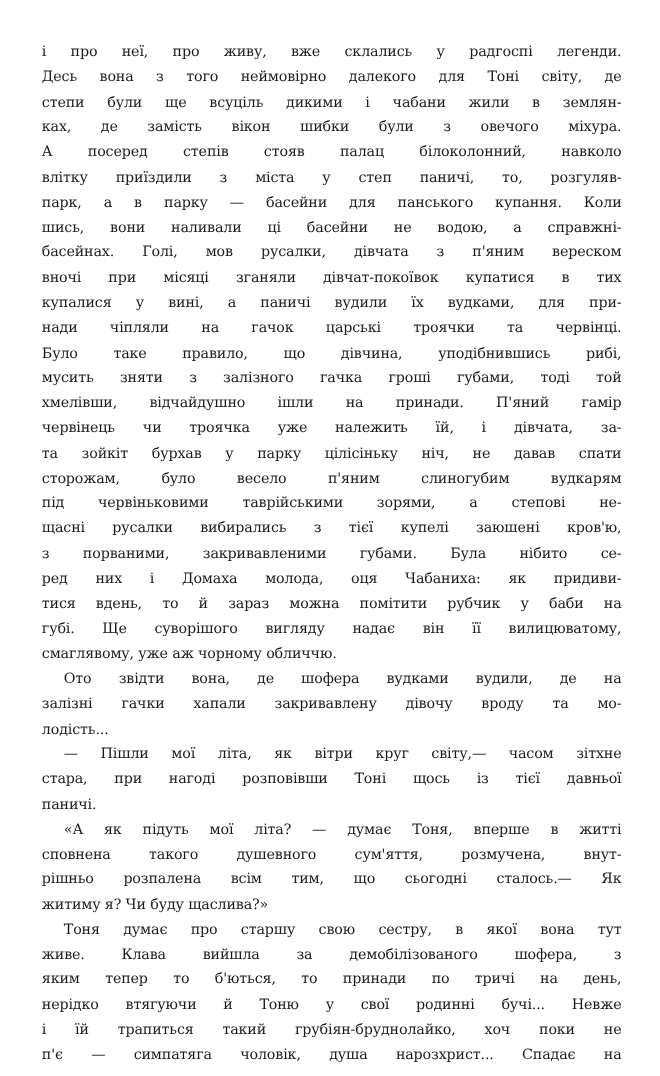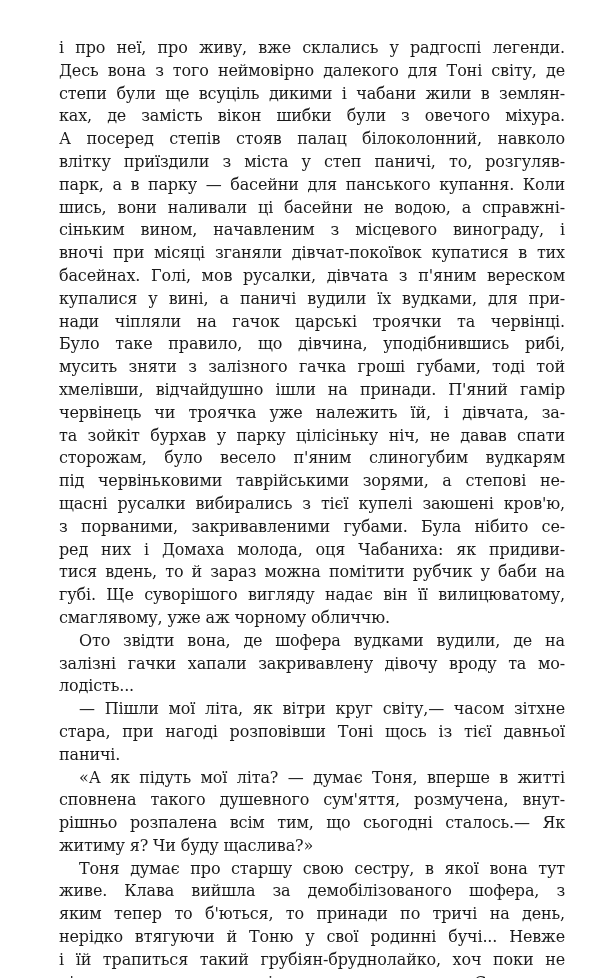--- a/index.html
+++ b/index.html
@@ -18,26 +18,25 @@
     .page {
       position: absolute;
       left: 38px;
       top: 37px;
       width: 527px;
     }
     .line {
       display: block;
       height: 22.8px;
       line-height: 22.8px;
-      font-size: 16px;
+      font-size: 13px;
       white-space: nowrap;
       text-align: justify;
       text-align-last: justify;
       letter-spacing: -0.15px;
-      margin-left: 21px;
     }
     .line.last {
       text-align-last: left;
     }
     .line.indent {
       padding-left: 20px;
     }
     .page-number {
       position: absolute;
       left: 134px;
@@ -54,23 +53,22 @@
 
   <div>
     <span class="line">і про неї, про живу, вже склались у радгоспі легенди.</span>
     <span class="line">Десь вона з того неймовірно далекого для Тоні світу, де</span>
     <span class="line">степи були ще всуціль дикими і чабани жили в землян-</span>
     <span class="line">ках, де замість вікон шибки були з овечого міхура.</span>
     <span class="line">А посеред степів стояв палац білоколонний, навколо</span>
     <span class="line">влітку приїздили  з міста у степ паничі, то, розгуляв-</span>
     <span class="line">парк, а в парку — басейни для панського купання. Коли</span>
     <span class="line">шись, вони наливали ці басейни не водою, а справжні-</span>
-    <span class="line">сіньким вином, начавленим з місцевого винограду, і</span>
+    <span class="line">басейнах. Голі, мов русалки, дівчата з п'яним вереском</span>
     <span class="line">вночі при місяці зганяли дівчат-покоївок купатися в тих</span>
-    <span class="line">басейнах. Голі, мов русалки, дівчата з п'яним вереском</span>
     <span class="line">купалися у вині, а паничі вудили їх вудками, для при-</span>
     <span class="line">нади чіпляли на гачок царські троячки та червінці.</span>
     <span class="line">Було таке правило, що дівчина, уподібнившись рибі,</span>
     <span class="line">мусить зняти з залізного гачка гроші губами, тоді той</span>
     <span class="line">хмелівши, відчайдушно ішли на принади. П'яний гамір</span>
     <span class="line">червінець чи троячка уже належить їй, і дівчата, за-</span>
     <span class="line">та зойкіт бурхав у парку цілісіньку ніч, не давав спати</span>
     <span class="line">сторожам, було весело п'яним слиногубим вудкарям</span>
     <span class="line">під червіньковими таврійськими зорями, а степові не-</span>
     <span class="line">щасні русалки вибирались з тієї купелі заюшені кров'ю,</span>

